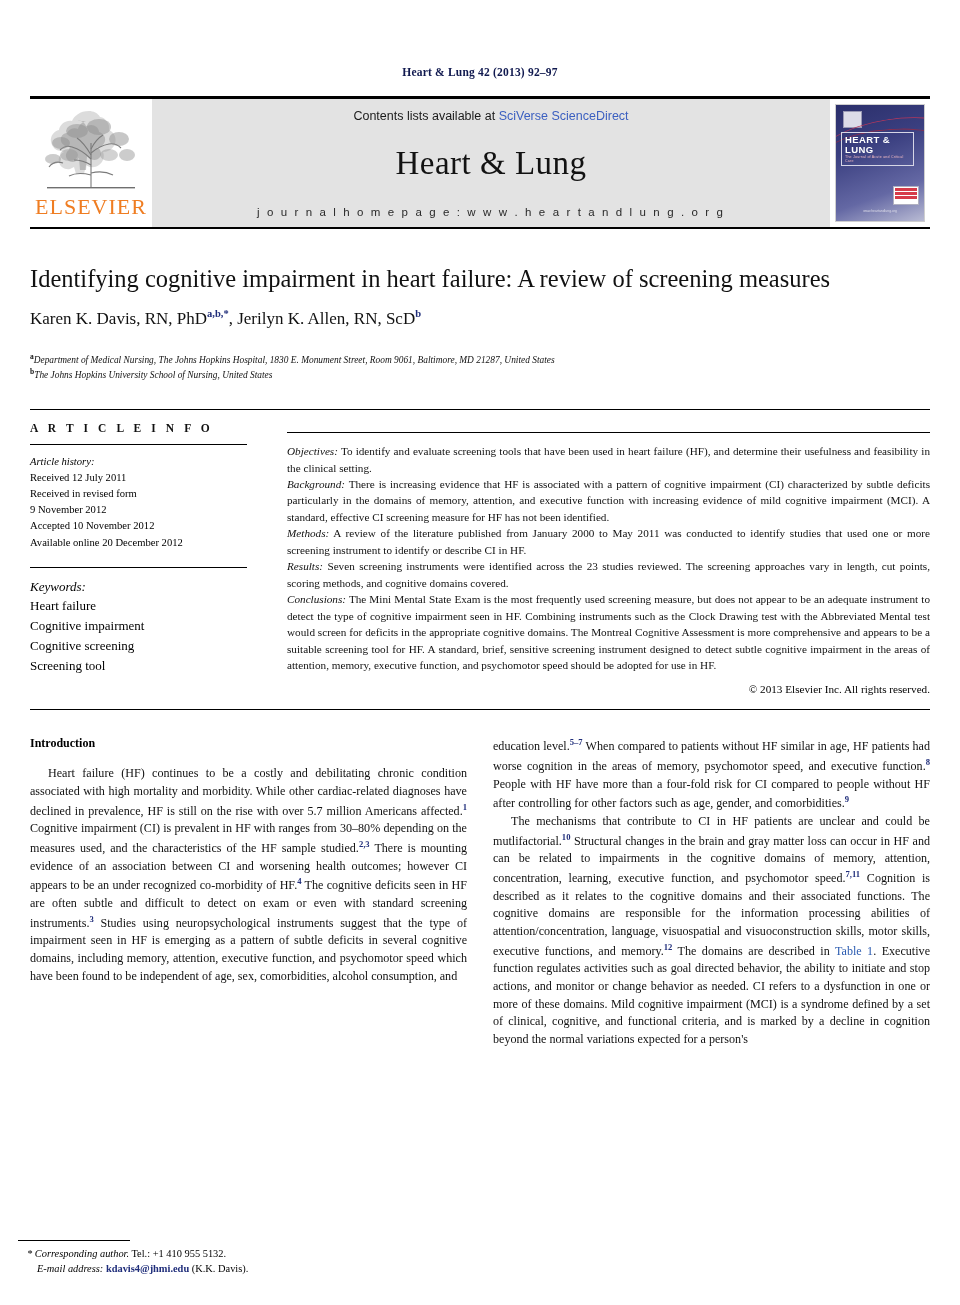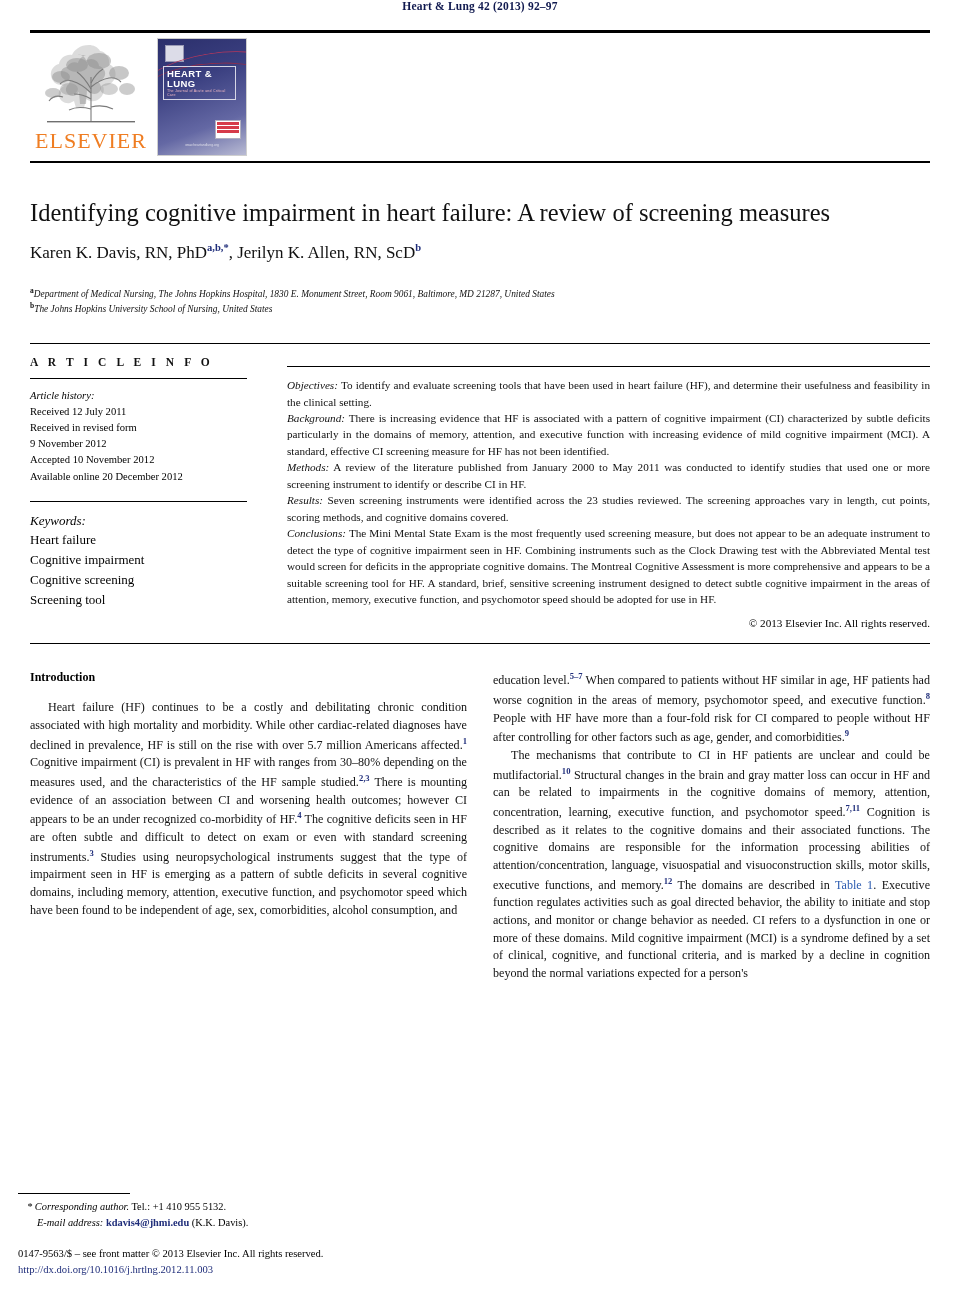--- a/index.html
+++ b/index.html
@@ -22,20 +22,21 @@
     padding: 0;
   }
 
   
   .running-head {
     text-align: center;
     font-family: "Liberation Serif", serif;
     font-size: 11.5px;
     font-weight: bold;
     color: #10194f;
+    padding-top: 66px;
     letter-spacing: 0.2px;
   }
 
   
   .masthead {
     margin: 18px 30px 0 30px;
     border-top: 3px solid #000;
     display: flex;
     align-items: stretch;
     height: 128px;
@@ -335,20 +336,27 @@
           <ellipse cx="88" cy="52" rx="8" ry="6" opacity="0.45"></ellipse>
           <ellipse cx="14" cy="56" rx="8" ry="5" opacity="0.45"></ellipse>
           <ellipse cx="30" cy="52" rx="9" ry="6" opacity="0.4"></ellipse>
           <ellipse cx="70" cy="52" rx="9" ry="6" opacity="0.4"></ellipse>
         </g>
         <rect x="8" y="84" width="88" height="1.4" fill="#6f6f6f"></rect>
       </svg>
       <div class="elsevier-word">ELSEVIER</div>
     </div>
 
+    <div class="masthead-center">
+      <div class="contents-line">
+        <span>Contents lists available at </span><span class="sd-link">SciVerse ScienceDirect</span>
+      </div>
+      <div class="journal-title">Heart &amp; Lung</div>
+      <div class="journal-home">j o u r n a l   h o m e p a g e :   w w w . h e a r t a n d l u n g . o r g</div>
+    </div>
 
     <div class="masthead-cover">
       <div class="cover-art">
         <div class="cover-badge"></div>
         <div class="cover-swoosh"></div>
         <div class="cover-swoosh two"></div>
         <div class="cover-band">
           <div class="cover-band-title">HEART &amp; LUNG</div>
           <div class="cover-band-sub">The Journal of Acute and Critical Care</div>
         </div>
@@ -426,19 +434,15 @@
       <p><span>The mechanisms that contribute to CI in HF patients are unclear and could be mutlifactorial.</span><sup class="ref">10</sup><span> Structural changes in the brain and gray matter loss can occur in HF and can be related to impairments in the cognitive domains of memory, attention, concentration, learning, executive function, and psychomotor speed.</span><sup class="ref">7,11</sup><span> Cognition is described as it relates to the cognitive domains and their associated functions. The cognitive domains are responsible for the information processing abilities of attention/concentration, language, visuospatial and visuoconstruction skills, motor skills, executive functions, and memory.</span><sup class="ref">12</sup><span> The domains are described in </span><span class="tablink">Table 1</span><span>. Executive function regulates activities such as goal directed behavior, the ability to initiate and stop actions, and monitor or change behavior as needed. CI refers to a dysfunction in one or more of these domains. Mild cognitive impairment (MCI) is a syndrome defined by a set of clinical, cognitive, and functional criteria, and is marked by a decline in cognition beyond the normal variations expected for a person's</span></p>
     </div>
   </div>
 
   <div class="foot-wrap">
     <div class="foot-rule"></div>
     <div class="foot-note">
       <div><span class="it">* Corresponding author.</span><span> Tel.: +1 410 955 5132.</span></div>
       <div style="padding-left:10px"><span class="it">E-mail address:</span> <span class="mail-link">kdavis4@jhmi.edu</span><span> (K.K. Davis).</span></div>
     </div>
-    <div class="issn-block">
-      <div>0147-9563/$ – see front matter © 2013 Elsevier Inc. All rights reserved.</div>
-      <div class="doi-link">http://dx.doi.org/10.1016/j.hrtlng.2012.11.003</div>
-    </div>
   </div>
 
 </div>
 
 </body></html>

